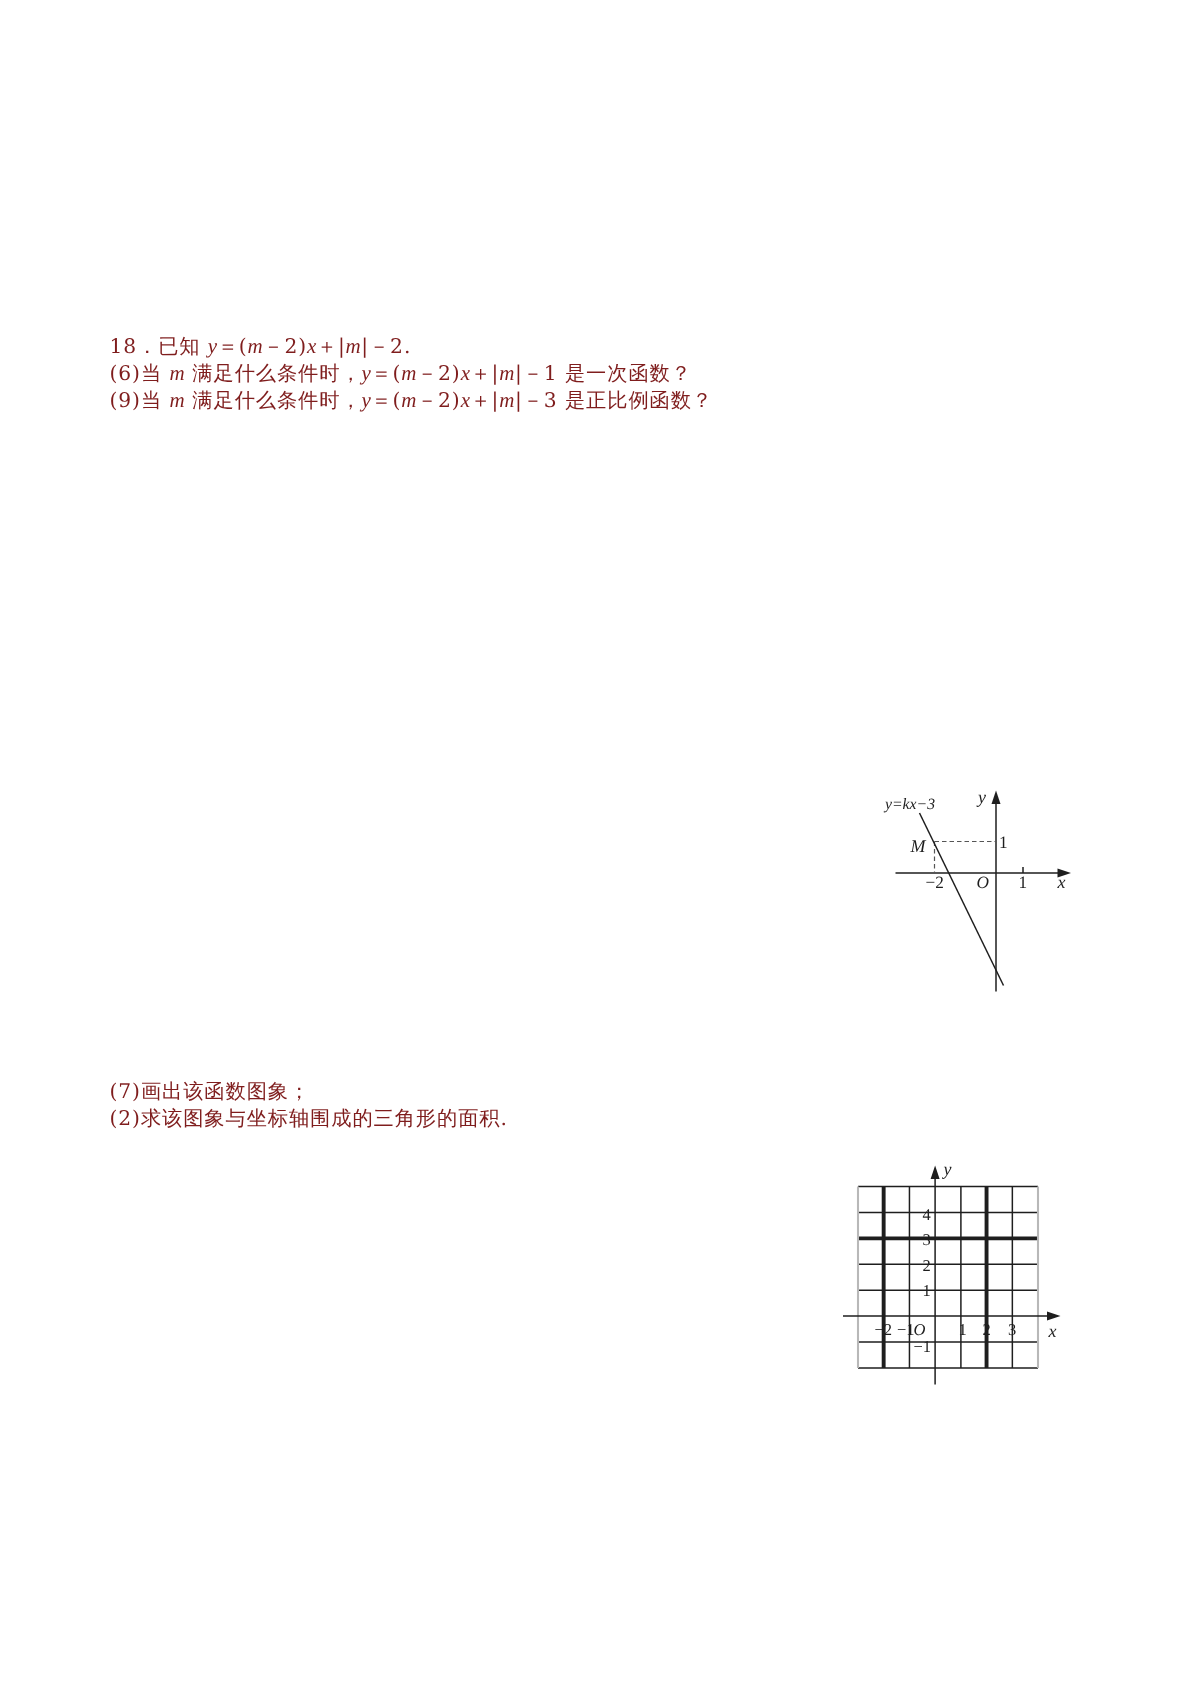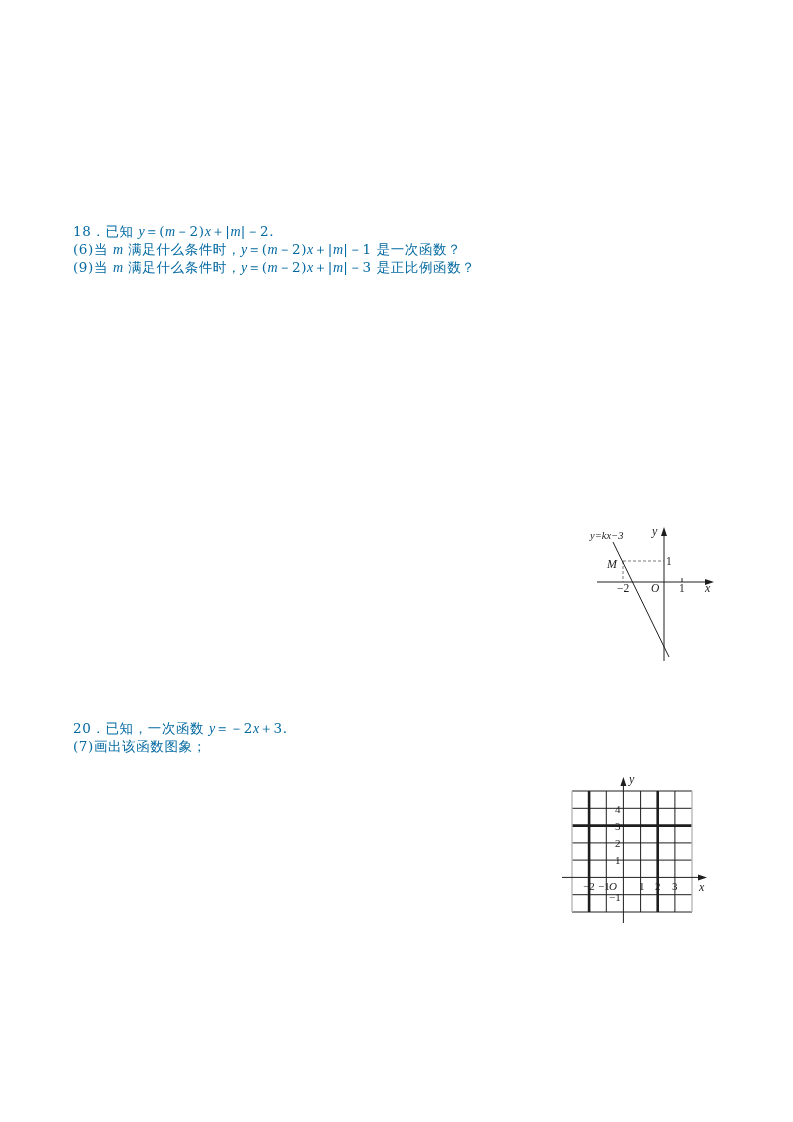--- a/index.html
+++ b/index.html
@@ -6,21 +6,21 @@
       margin: 0;
       padding: 0;
       background: #ffffff;
     }
     .page {
       position: relative;
       width: 748px;
       height: 1122px;
       background: #ffffff;
       overflow: hidden;
-      color: #0369a1;
+      color: #7f1d1d;
       font-family: "DejaVu Serif", "Liberation Serif", serif;
     }
     .problem {
       position: absolute;
       left: 73px;
       width: 480px;
     }
     .line {
       height: 18px;
       line-height: 18px;
@@ -79,22 +79,22 @@
     <text class="it" x="652" y="535" font-size="12">y</text>
     <text class="it" x="607" y="568" font-size="12">M</text>
     <text x="666" y="565" font-size="11.5">1</text>
     <text x="617" y="592" font-size="11.5">−2</text>
     <text class="it" x="651" y="592" font-size="11.5">O</text>
     <text x="679" y="592" font-size="11.5">1</text>
     <text class="it" x="705" y="592" font-size="12">x</text>
   </svg>
 
   <div class="problem" style="top:719px;">
-    <div class="line"><span>20．已知，一次函数 </span><span class="var">y</span><span>＝－2</span><span class="var">x</span><span>＋3.</span></div>
     <div class="line"><span>(7)画出该函数图象；</span></div>
+    <div class="line"><span>(2)求该图象与坐标轴围成的三角形的面积.</span></div>
   </div>
 
   <svg class="figure" style="left:555px; top:770px;" width="160" height="160" viewBox="555 770 160 160">
     <g stroke="#1e1e1e" stroke-width="1">
 
       <line x1="572" y1="791" x2="692" y2="791"></line>
       <line x1="572" y1="808.3" x2="692" y2="808.3"></line>
       <line x1="572" y1="825.6" x2="692" y2="825.6" stroke-width="2.6"></line>
       <line x1="572" y1="842.9" x2="692" y2="842.9"></line>
       <line x1="572" y1="860.1" x2="692" y2="860.1"></line>

